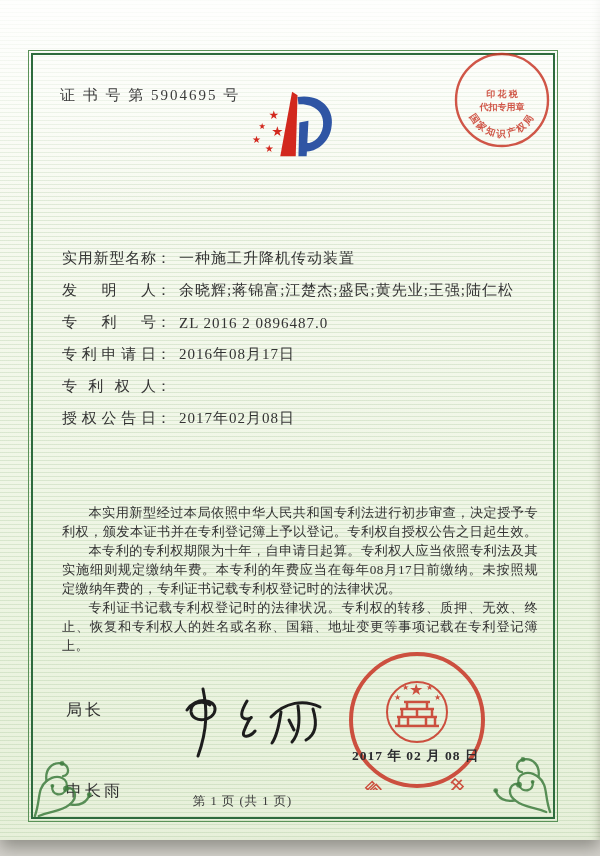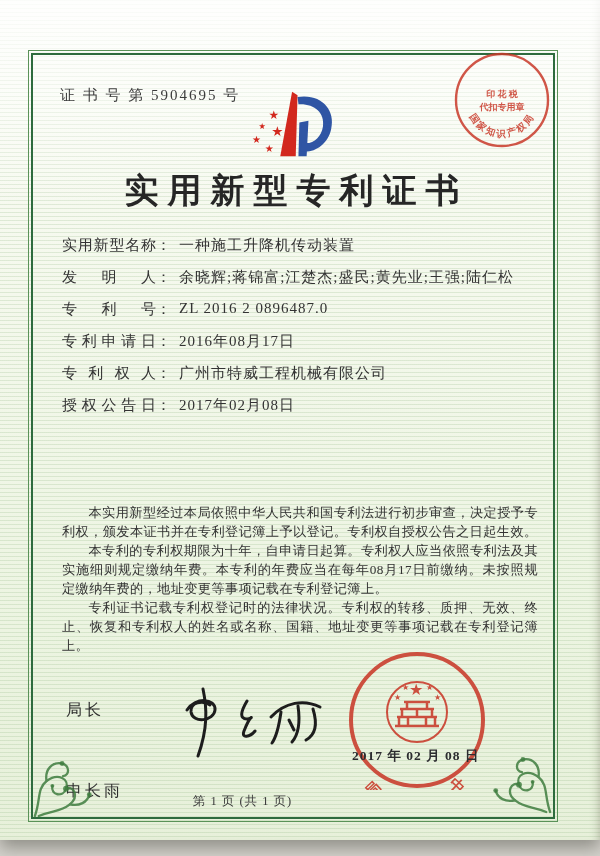--- a/index.html
+++ b/index.html
@@ -15,21 +15,21 @@
   .frame{position:absolute;left:28px;top:50px;width:528px;height:770px;
     border:1px solid #5a9258;}
   .frame::before{content:"";position:absolute;left:2px;top:2px;right:2px;bottom:2px;
     border:2px solid #2e6b3e;}
   .cert-no{position:absolute;left:60px;top:86px;font-size:15px;color:#3c3c3c;
     letter-spacing:2px;text-align:right;}
   .logo{position:absolute;left:243px;top:86px;}
   .title{position:absolute;left:28px;top:168px;width:528px;text-align:center;
     font-size:34px;font-weight:bold;color:#262626;letter-spacing:9px;text-indent:9px;}
   .fields{position:absolute;left:62px;top:236px;width:478px;}
-  .field-row{height:32px;display:flex;align-items:flex-start;font-size:15px;color:#333;}
+  .field-row{height:32px;display:flex;align-items:flex-end;font-size:15px;color:#333;}
   .f-label{display:inline-block;width:94px;text-align:justify;text-align-last:justify;
     -moz-text-align-last:justify;}
   .f-colon{margin-right:8px;}
   .f-value{letter-spacing:1px;white-space:nowrap;}
   .body-text{position:absolute;left:62px;top:503px;width:476px;font-size:13.2px;
     line-height:19px;color:#333;text-align:justify;letter-spacing:0.4px;}
   .body-text p{margin:0;text-indent:2em;}
   .sig-title{position:absolute;left:66px;top:700px;font-size:16px;color:#2e2e2e;letter-spacing:3px;}
   .sig-name{position:absolute;left:66px;top:733px;font-size:16px;color:#2e2e2e;letter-spacing:3px;margin-top:48px;}
   .sig-hand{position:absolute;left:135px;top:676px;}
@@ -57,21 +57,20 @@
     <path d="M54,6 L60,10 L58,77 L41,77 Z" fill="#d2281e"></path>
     <path d="M62,40 L72,38 L70,77 L61,77 Z" fill="#2f55a4"></path>
     <path d="M60,12 C86,8 102,26 97,47 C93,66 75,75 63,71 L65,62 C76,65 86,57 88,44 C90,29 78,19 61,20 Z" fill="#2f55a4"></path>
     <text x="28" y="36" font-size="13" fill="#d2281e">★</text>
     <text x="17" y="47" font-size="9" fill="#d2281e">★</text>
     <text x="31" y="55" font-size="15" fill="#d2281e">★</text>
     <text x="10" y="62" font-size="11" fill="#d2281e">★</text>
     <text x="24" y="72" font-size="11" fill="#d2281e">★</text>
   </svg>
 
-  <div class="title">实用新型专利证书</div>
 
   <div class="fields">
     <div class="field-row">
       <span class="f-label">实用新型名称</span>
         <span class="f-colon">：</span>
       <span class="f-value">一种施工升降机传动装置</span>
     </div>
     <div class="field-row">
       <span class="f-label">发明人</span>
         <span class="f-colon">：</span>
@@ -83,32 +82,31 @@
       <span class="f-value">ZL 2016 2 0896487.0</span>
     </div>
     <div class="field-row">
       <span class="f-label">专利申请日</span>
         <span class="f-colon">：</span>
       <span class="f-value">2016年08月17日</span>
     </div>
     <div class="field-row">
       <span class="f-label">专利权人</span>
         <span class="f-colon">：</span>
-      <span class="f-value">广州市特威工程机械有限公司</span>
     </div>
     <div class="field-row">
       <span class="f-label">授权公告日</span>
         <span class="f-colon">：</span>
       <span class="f-value">2017年02月08日</span>
     </div>
   </div>
 
   <div class="body-text">
     <p>本实用新型经过本局依照中华人民共和国专利法进行初步审查，决定授予专利权，颁发本证书并在专利登记簿上予以登记。专利权自授权公告之日起生效。</p>
-    <p>本专利的专利权期限为十年，自申请日起算。专利权人应当依照专利法及其实施细则规定缴纳年费。本专利的年费应当在每年08月17日前缴纳。未按照规定缴纳年费的，地址变更等事项记载在专利登记簿上。</p>
+    <p>本专利的专利权期限为十年，自申请日起算。专利权人应当依照专利法及其实施细则规定缴纳年费。本专利的年费应当在每年08月17日前缴纳。未按照规定缴纳年费的，专利证书记载专利权登记时的法律状况。</p>
     <p>专利证书记载专利权登记时的法律状况。专利权的转移、质押、无效、终止、恢复和专利权人的姓名或名称、国籍、地址变更等事项记载在专利登记簿上。</p>
   </div>
 
   <div class="sig-title">局长</div>
   <div class="sig-name">申长雨</div>
 
   <svg class="sig-hand" width="190" height="90" viewBox="0 0 190 90">
     <g fill="none" stroke="#1d1d1d" stroke-width="3" stroke-linecap="round">
       <path d="M52,34 C60,21 81,22 80,34 C79,45 58,48 56,36 C55,26 68,24 75,29"></path>
       <path d="M68,13 C72,32 73,52 63,80"></path>

